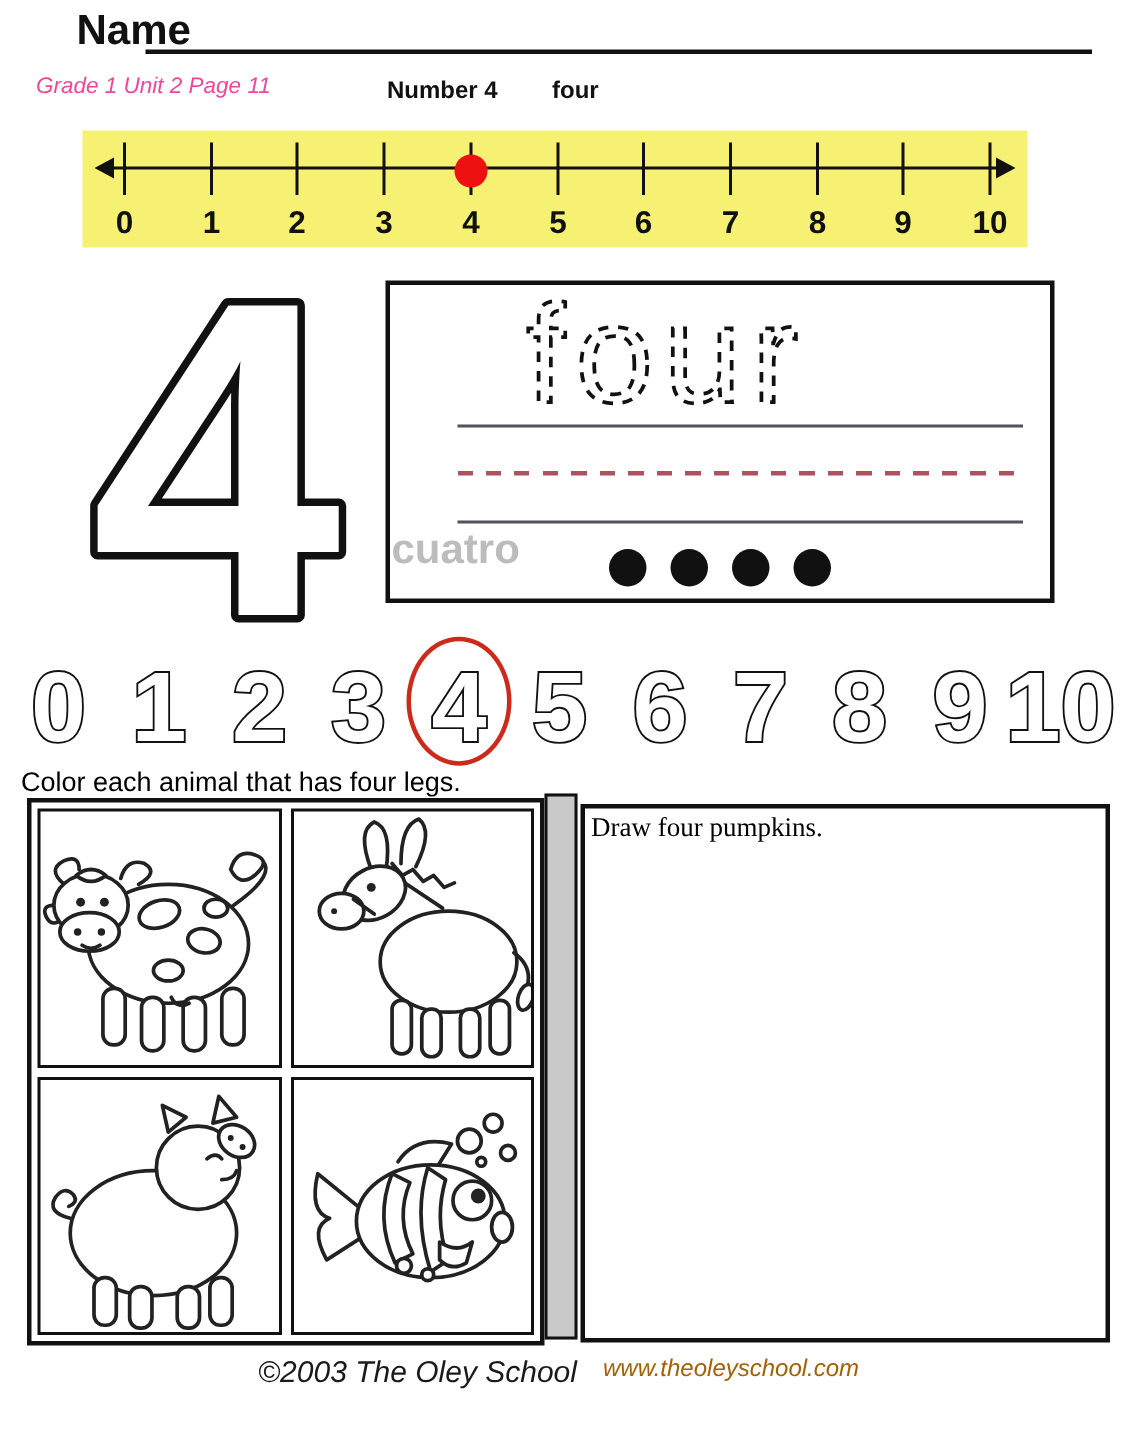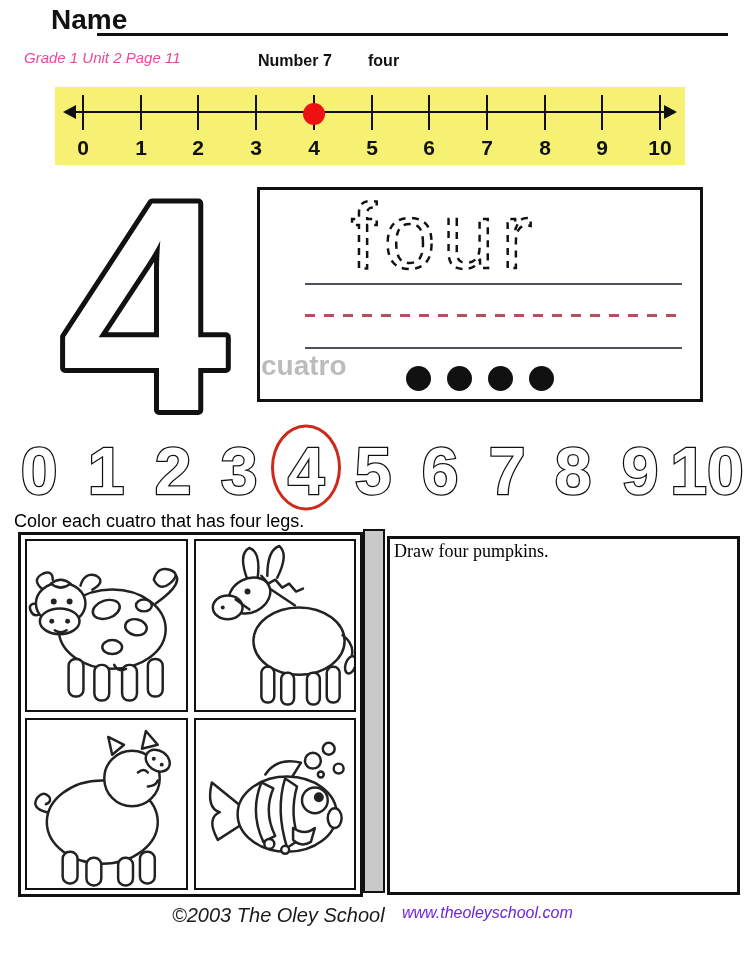--- a/index.html
+++ b/index.html
@@ -45,33 +45,33 @@
   .animal-grid { left:18px; top:532px; width:345px; height:365px; border:3px solid #111;
     display:grid; grid-template-columns:1fr 1fr; grid-template-rows:1fr 1fr; gap:6px; padding:4px; background:#fff; }
   .animal-cell { border:2px solid #111; background:#fff; overflow:hidden; }
   .animal-cell svg { width:100%; height:100%; display:block; }
   .divider-strip { left:363px; top:529px; width:22px; height:364px; background:#c9c9c9; border:2px solid #111; }
   .pumpkin-box { left:387px; top:536px; width:353px; height:359px; border:3px solid #111; background:#fff; }
   .pumpkin-box .prompt { padding:2px 4px; font-size:18px; color:#000;font-family:Liberation Serif, serif; }
 
   
   .footer-copyright { left:172px; top:904px; font-size:20px; font-style:italic; color:#1a1a1a; }
-  .footer-website   { left:402px; top:904px; font-size:16px; font-style:italic; color:#6d28d9; }
+  .footer-website   { left:402px; top:904px; font-size:16px; font-style:italic; color:#a16207; }
 
   svg text { font-family:"Liberation Sans", sans-serif; }
 </style>
 </head>
 <body>
 
 <div id="page">
 
   <div class="abs name-label">Name</div>
   <div class="abs name-line"></div>
   <div class="abs subtitle">Grade 1 Unit 2 Page 11</div>
-  <div class="abs lesson-title">Number 7</div>
+  <div class="abs lesson-title">Number 4</div>
   <div class="abs lesson-word">four</div>
 
   <div class="abs nl-panel" style="background: rgb(246, 241, 115);">
     <svg width="630" height="78" viewBox="0 0 630 78">
       <g stroke="#111" stroke-width="2">
         <line x1="14" y1="25" x2="616" y2="25"></line>
         <line x1="28" y1="8" x2="28" y2="43"></line>
         <line x1="86" y1="8" x2="86" y2="43"></line>
         <line x1="143" y1="8" x2="143" y2="43"></line>
         <line x1="201" y1="8" x2="201" y2="43"></line>
@@ -154,21 +154,21 @@
           <text x="29" y="62" text-anchor="middle" font-size="66" font-weight="bold" fill="#fff" stroke="#111" stroke-width="2.5" paint-order="stroke">8</text>
         </svg></div>
     <div class="pencil-item"><svg width="58" height="76">
           <text x="29" y="62" text-anchor="middle" font-size="66" font-weight="bold" fill="#fff" stroke="#111" stroke-width="2.5" paint-order="stroke">9</text>
         </svg></div>
     <div class="pencil-item"><svg width="58" height="76">
           <text x="29" y="62" text-anchor="middle" font-size="66" font-weight="bold" fill="#fff" stroke="#111" stroke-width="2.5" paint-order="stroke">10</text>
         </svg></div>
   </div>
 
-  <div class="abs color-instruction">Color each cuatro that has four legs.</div>
+  <div class="abs color-instruction">Color each animal that has four legs.</div>
 
   <div class="abs divider-strip"></div>
 
   <div class="abs animal-grid">
     <div class="animal-cell">
       <svg viewBox="0 0 160 168">
         <g fill="#fff" stroke="#222" stroke-width="2.5" stroke-linecap="round" stroke-linejoin="round">
           <path d="M130 62 C150 48 158 36 146 30 C136 26 128 34 134 40" fill="none"></path>
           <path d="M128 38 q4 -14 16 -10 q12 4 0 14 q-10 8 -16 -4 z"></path>
           <ellipse cx="86" cy="88" rx="54" ry="40"></ellipse>

